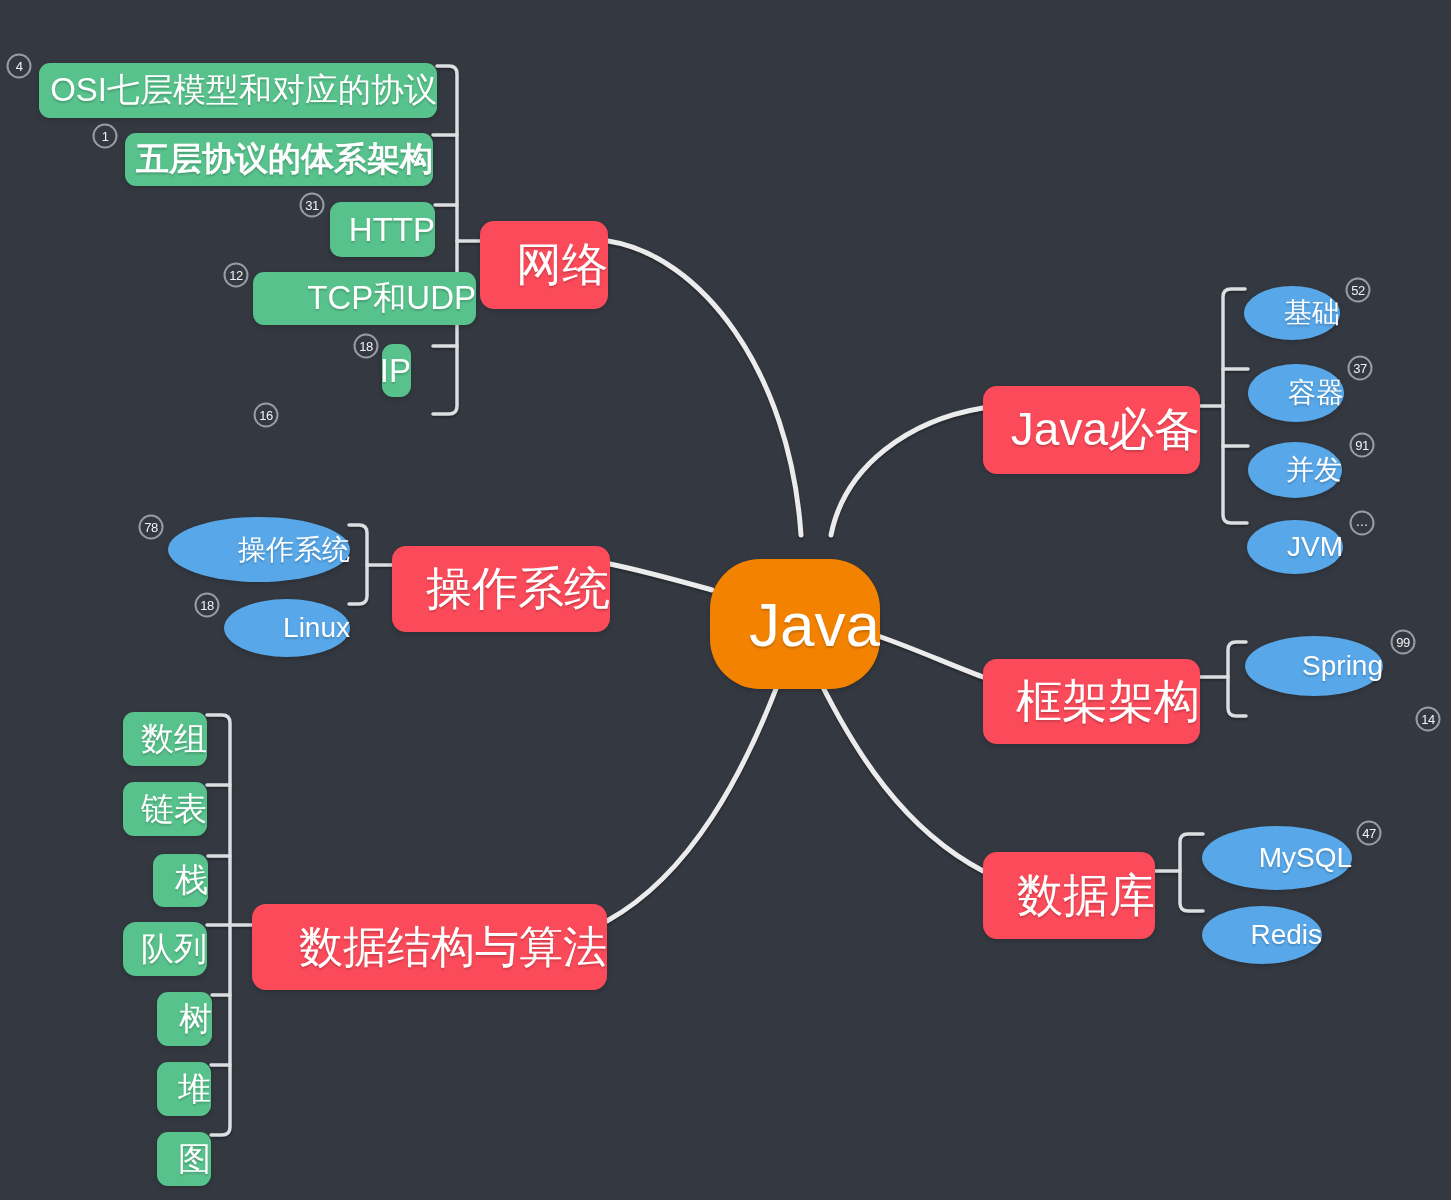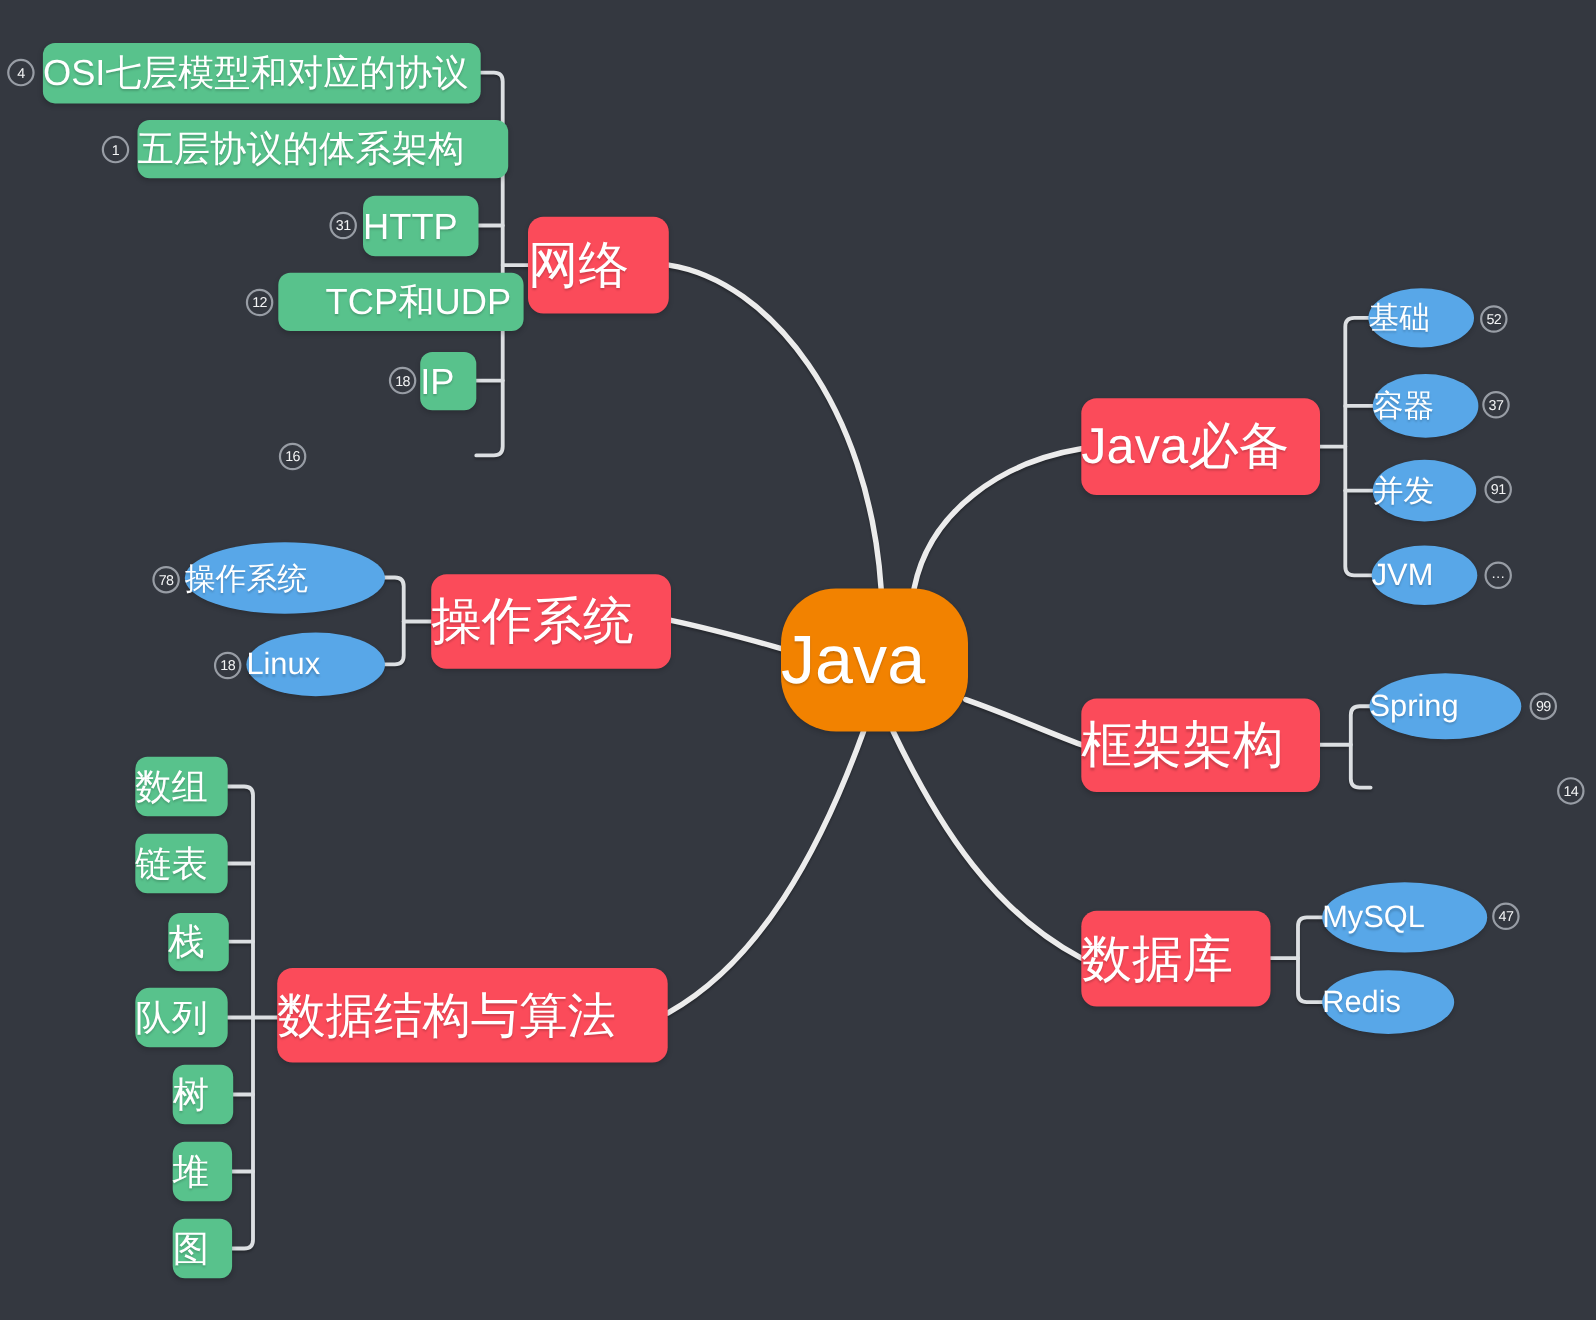--- a/index.html
+++ b/index.html
@@ -9,25 +9,26 @@
     background:#343840;
     font-family:"Liberation Sans","DejaVu Sans",sans-serif;
     overflow:hidden;
   }
   svg.wires{position:absolute;left:0;top:0;pointer-events:none;
     filter:drop-shadow(0px 2px 1px rgba(0,0,0,0.28));}
   .wire-root{fill:none;stroke:#ececec;stroke-width:5;stroke-linecap:round;stroke-linejoin:round;}
   .wire-branch{fill:none;stroke:#dcdfe2;stroke-width:3.5;stroke-linecap:round;stroke-linejoin:round;}
 
   .node{
-    position:absolute;display:flex;align-items:center;justify-content:flex-start;
+    position:absolute;display:flex;align-items:center;justify-content:flex-end;
     color:#fff;white-space:nowrap;text-align:center;
     box-shadow:0 2px 5px rgba(0,0,0,0.18);
     text-shadow:0 2px 2px rgba(0,0,0,0.18);
     cursor:default;
+    margin-top:24px;
   }
   .node.root{
     background:#f28200;border-radius:50px;font-size:62px;font-weight:400;
   }
   .node.red{
     background:#fb4b5a;border-radius:14px;font-size:46px;
   }
   .node.red.small-font{font-size:44px;}
   .node.green{
     background:#58c28c;border-radius:11px;font-size:33px;
@@ -94,39 +95,39 @@
 
   <div class="node red" style="left:480px;top:197px;width:128px;height:88px;">
     <span>网络</span>
   </div>
   <div class="node green" style="left:39px;top:39px;width:398px;height:55px;">
     <span>OSI七层模型和对应的协议</span>
   </div>
   <div class="badge" style="left:19px;top:66px;">
     <span>4</span>
   </div>
-  <div class="node green" style="left:125px;top:109px;width:337px;height:53px;">
+  <div class="node green" style="left:125px;top:109px;width:308px;height:53px;font-weight:bold;">
     <span>五层协议的体系架构</span>
   </div>
   <div class="badge" style="left:105px;top:136px;">
     <span>1</span>
   </div>
   <div class="node green" style="left:330px;top:178px;width:105px;height:55px;">
     <span>HTTP</span>
   </div>
   <div class="badge" style="left:312px;top:205px;">
     <span>31</span>
   </div>
   <div class="node green" style="left:253px;top:248px;width:180px;height:53px;padding-left:43px;">
     <span>TCP和UDP</span>
   </div>
   <div class="badge" style="left:236px;top:275px;">
     <span>12</span>
   </div>
-  <div class="node green" style="left:382px;top:320px;width:51px;height:53px;">
+  <div class="node green" style="left:382px;top:320px;width:29px;height:53px;">
     <span>IP</span>
   </div>
   <div class="badge" style="left:366px;top:346px;">
     <span>18</span>
   </div>
   <div class="badge" style="left:266px;top:415px;">
     <span>16</span>
   </div>
 
   <div class="node red" style="left:392px;top:522px;width:218px;height:86px;">

